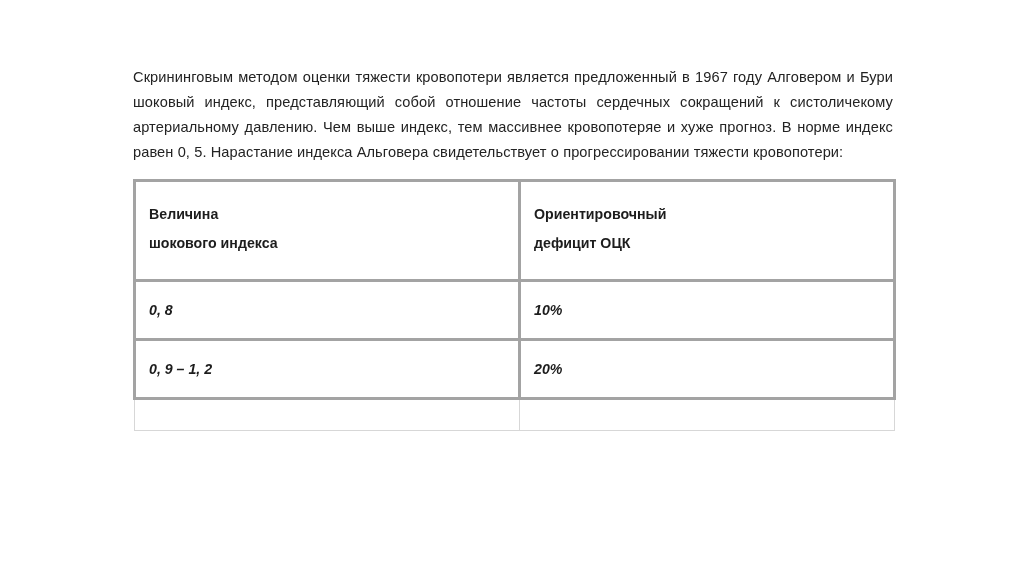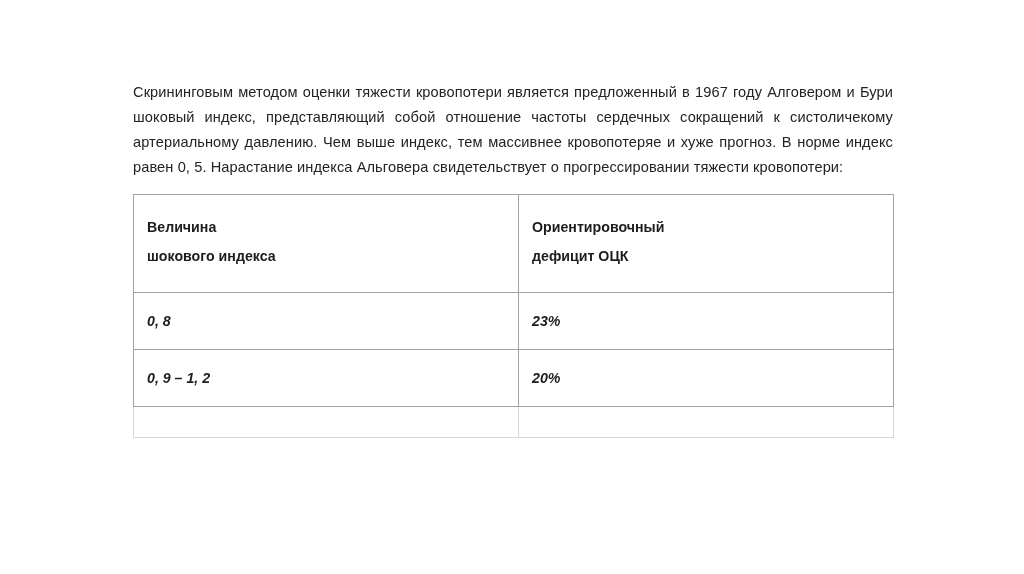--- a/index.html
+++ b/index.html
@@ -17,39 +17,39 @@
   .slide {
     position: relative;
     width: 1024px;
     height: 574px;
     background: #ffffff;
     box-sizing: border-box;
   }
   .content {
     position: absolute;
     left: 133px;
-    top: 80px;
+    top: 65px;
     width: 760px;
   }
   .paragraph {
     font-size: 14.6px;
     line-height: 1.72;
     text-align: justify;
     color: #232323;
     margin: 0 0 14px 0;
     letter-spacing: 0.1px;
   }
   .table {
     width: 760px;
     border-collapse: collapse;
     margin-top: 6px;
     table-layout: fixed;
   }
   .table td {
-    border: 1px solid #a3a3a3;
+    border: 3px solid #a3a3a3;
     padding: 0;
     vertical-align: top;
   }
   .cell-inner {
     padding: 16px 14px 16px 13px;
     font-size: 14.2px;
     color: #1d1d1d;
   }
   .head-cell .cell-inner {
     font-weight: bold;
@@ -103,21 +103,21 @@
               <span class="head-line">дефицит ОЦК</span>
             </div>
           </td>
         </tr>
 
         <tr>
           <td class="body-cell">
             <div class="cell-inner">0, 8</div>
           </td>
           <td class="body-cell">
-            <div class="cell-inner">23%</div>
+            <div class="cell-inner">10%</div>
           </td>
         </tr>
 
         <tr>
           <td class="body-cell">
             <div class="cell-inner">0, 9 – 1, 2</div>
           </td>
           <td class="body-cell">
             <div class="cell-inner">20%</div>
           </td>

